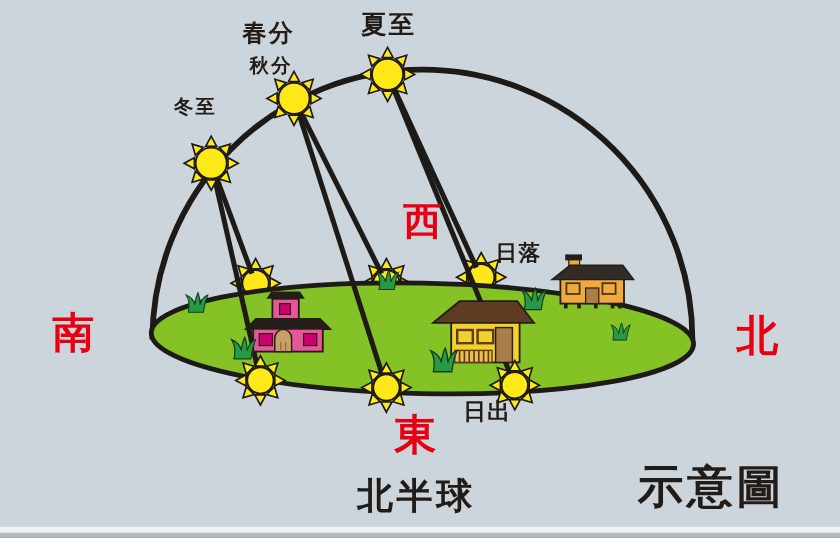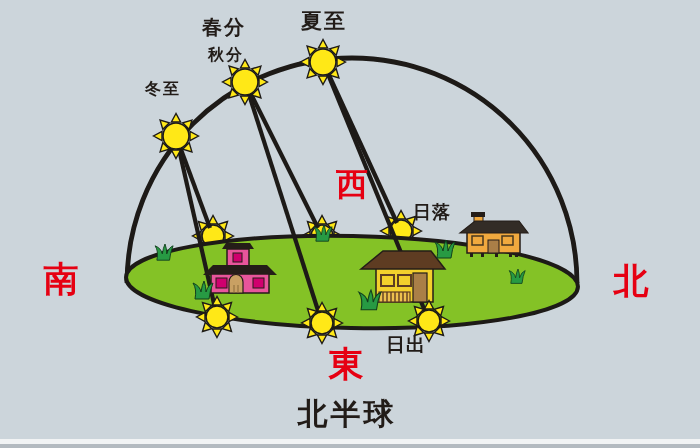--- a/index.html
+++ b/index.html
@@ -211,16 +211,17 @@
   <div class="lbl" data-name="label-spring-equinox">春分</div>
   <div class="lbl" data-name="label-autumn-equinox">秋分</div>
   <div class="lbl" data-name="label-summer-solstice">夏至</div>
   <div class="lbl" data-name="label-sunset">日落</div>
   <div class="lbl" data-name="label-sunrise">日出</div>
   <div class="lbl dir" data-name="label-south" style="color: rgb(230, 0, 18);">南</div>
   <div class="lbl dir" data-name="label-west" style="color: rgb(230, 0, 18);">西</div>
   <div class="lbl dir" data-name="label-east" style="color: rgb(230, 0, 18);">東</div>
   <div class="lbl dir" data-name="label-north" style="color: rgb(230, 0, 18);">北</div>
   <div class="lbl" data-name="label-hemisphere">北半球</div>
+  <div class="lbl" data-name="label-schematic">示意圖</div>
 
   <div class="strip-light" data-name="bottom-border-light"></div>
   <div class="strip-dark" data-name="bottom-border-dark"></div>
 </div>
 
 </body></html>

